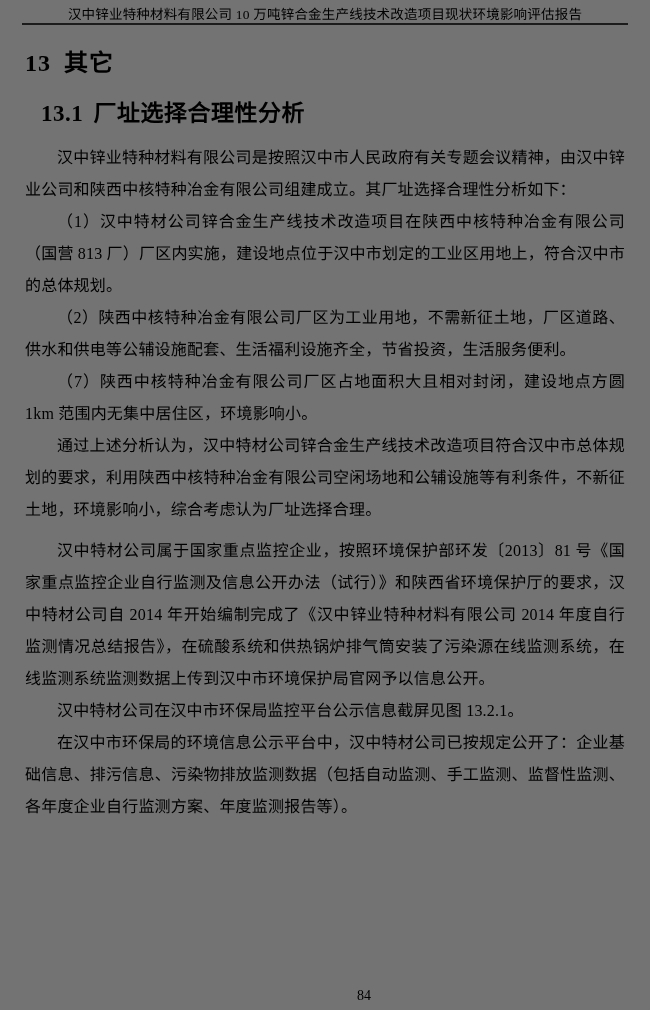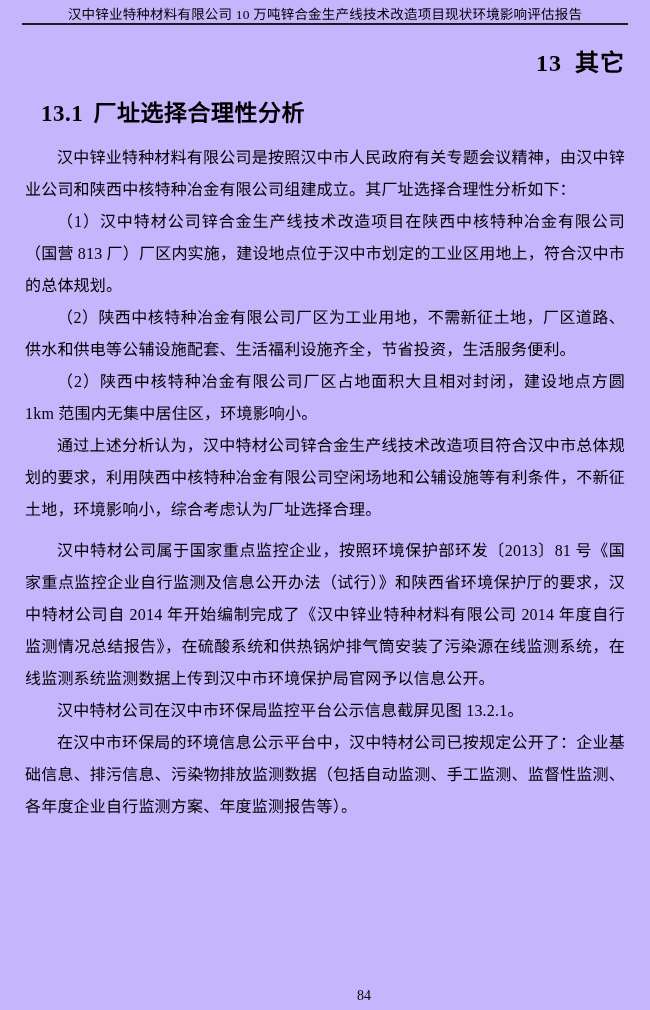--- a/index.html
+++ b/index.html
@@ -5,21 +5,21 @@
   html, body {
     margin: 0;
     padding: 0;
     background: #ffffff;
   }
   .page {
     position: relative;
     width: 650px;
     height: 1010px;
     margin: 0 auto;
-    background: #c4b5fd;
+    background: #737373;
     color: #000000;
     font-family: "Liberation Serif", "DejaVu Serif", serif;
     overflow: hidden;
     box-sizing: border-box;
   }
   .page-header {
     margin: 0 22px;
     padding-top: 7px;
     border-bottom: 2px solid #1c1c1c;
   }
@@ -34,21 +34,20 @@
   .content {
     margin: 0 25px;
   }
   .chapter-title {
     margin: 23px 0 0 0;
     font-size: 24px;
     line-height: 30px;
     font-weight: bold;
     letter-spacing: 1px;
     word-spacing: 6px;
-    text-align: right;
   }
   .section-heading {
     font-size: 23px;
     line-height: 24px;
     font-weight: bold;
     margin: 16px;
     letter-spacing: 0.5px;
     word-spacing: 4px;
   }
   .heading-13-1 { margin-top: 24px; }
@@ -88,21 +87,21 @@
 
   <main class="content">
 
     <h1 class="chapter-title">13 其它</h1>
 
     <section class="section-13-1">
       <h2 class="section-heading heading-13-1">13.1 厂址选择合理性分析</h2>
       <p class="body-paragraph">汉中锌业特种材料有限公司是按照汉中市人民政府有关专题会议精神，由汉中锌业公司和陕西中核特种冶金有限公司组建成立。其厂址选择合理性分析如下：</p>
       <p class="body-paragraph">（1）汉中特材公司锌合金生产线技术改造项目在陕西中核特种冶金有限公司（国营 813 厂）厂区内实施，建设地点位于汉中市划定的工业区用地上，符合汉中市的总体规划。</p>
       <p class="body-paragraph">（2）陕西中核特种冶金有限公司厂区为工业用地，不需新征土地，厂区道路、供水和供电等公辅设施配套、生活福利设施齐全，节省投资，生活服务便利。</p>
-      <p class="body-paragraph">（2）陕西中核特种冶金有限公司厂区占地面积大且相对封闭，建设地点方圆 1km 范围内无集中居住区，环境影响小。</p>
+      <p class="body-paragraph">（7）陕西中核特种冶金有限公司厂区占地面积大且相对封闭，建设地点方圆 1km 范围内无集中居住区，环境影响小。</p>
       <p class="body-paragraph">通过上述分析认为，汉中特材公司锌合金生产线技术改造项目符合汉中市总体规划的要求，利用陕西中核特种冶金有限公司空闲场地和公辅设施等有利条件，不新征土地，环境影响小，综合考虑认为厂址选择合理。</p>
     </section>
 
     <section class="section-13-2">
       <p class="body-paragraph">汉中特材公司属于国家重点监控企业，按照环境保护部环发〔2013〕81 号《国家重点监控企业自行监测及信息公开办法（试行）》和陕西省环境保护厅的要求，汉中特材公司自 2014 年开始编制完成了《汉中锌业特种材料有限公司 2014 年度自行监测情况总结报告》，在硫酸系统和供热锅炉排气筒安装了污染源在线监测系统，在线监测系统监测数据上传到汉中市环境保护局官网予以信息公开。</p>
       <p class="body-paragraph">汉中特材公司在汉中市环保局监控平台公示信息截屏见图 13.2.1。</p>
       <p class="body-paragraph">在汉中市环保局的环境信息公示平台中，汉中特材公司已按规定公开了：企业基础信息、排污信息、污染物排放监测数据（包括自动监测、手工监测、监督性监测、各年度企业自行监测方案、年度监测报告等）。</p>
 
     </section>
 

